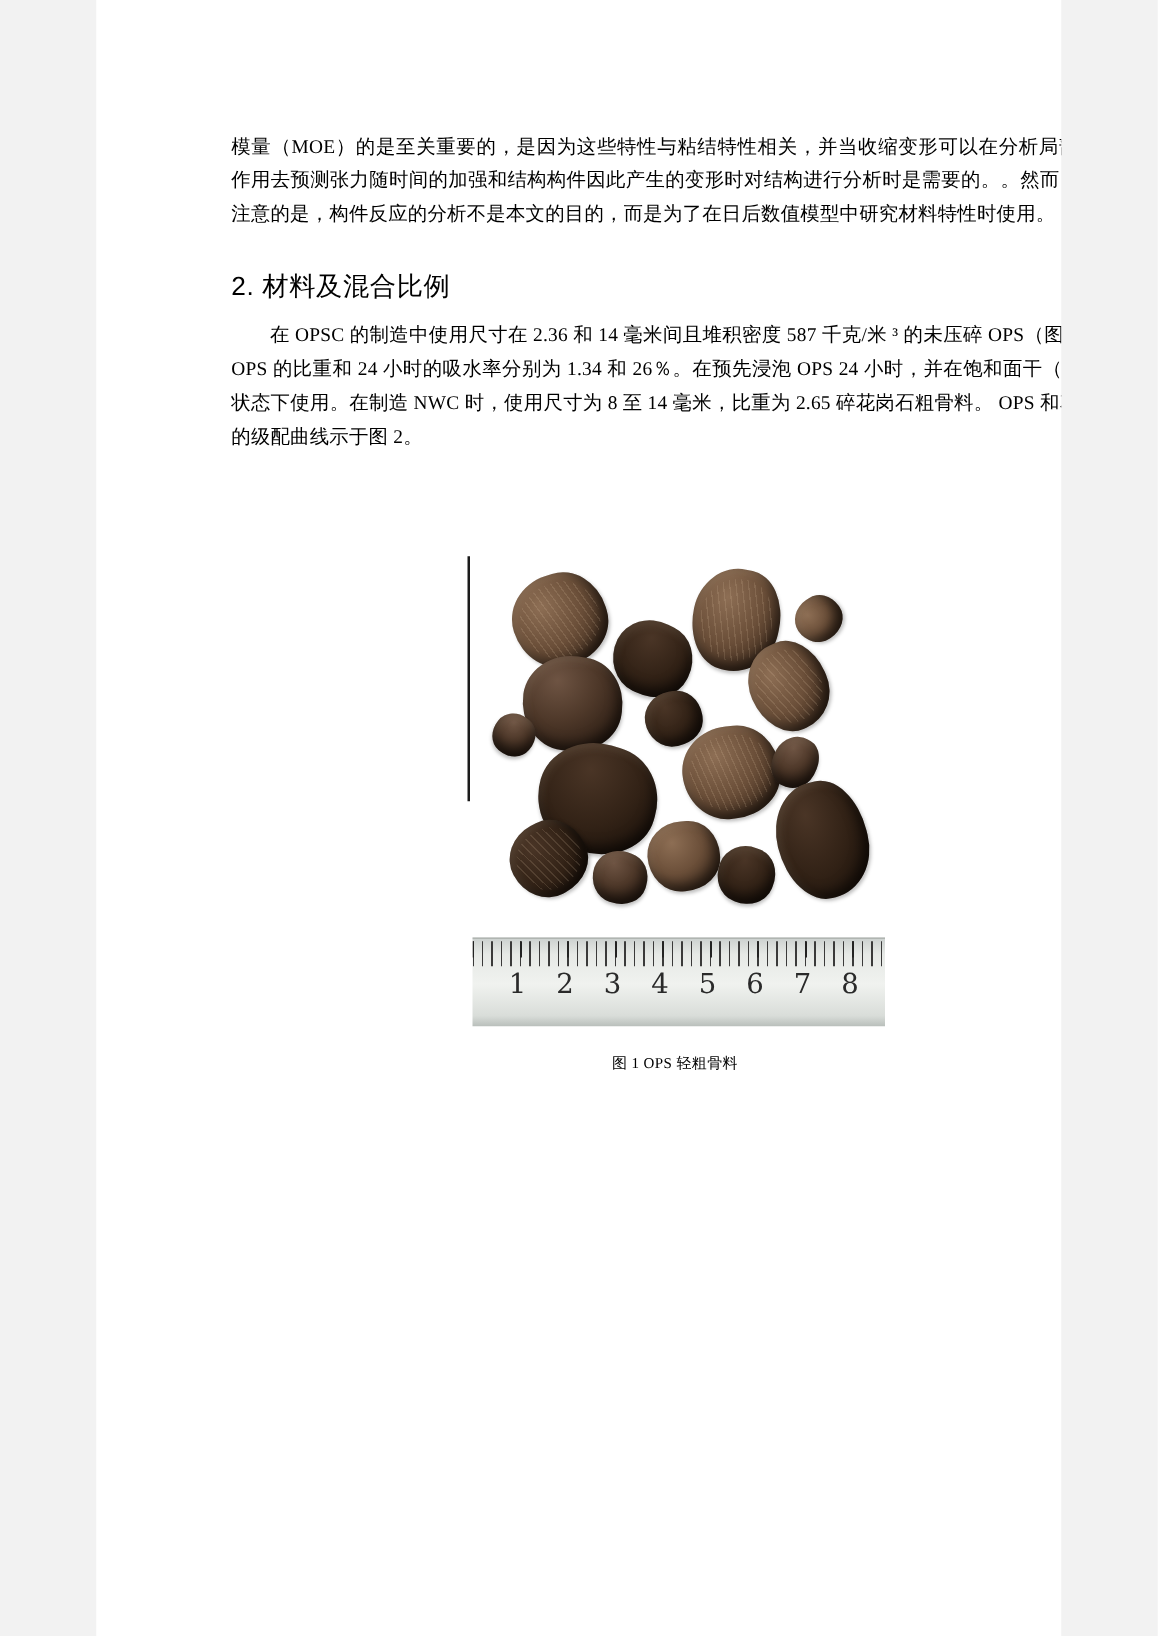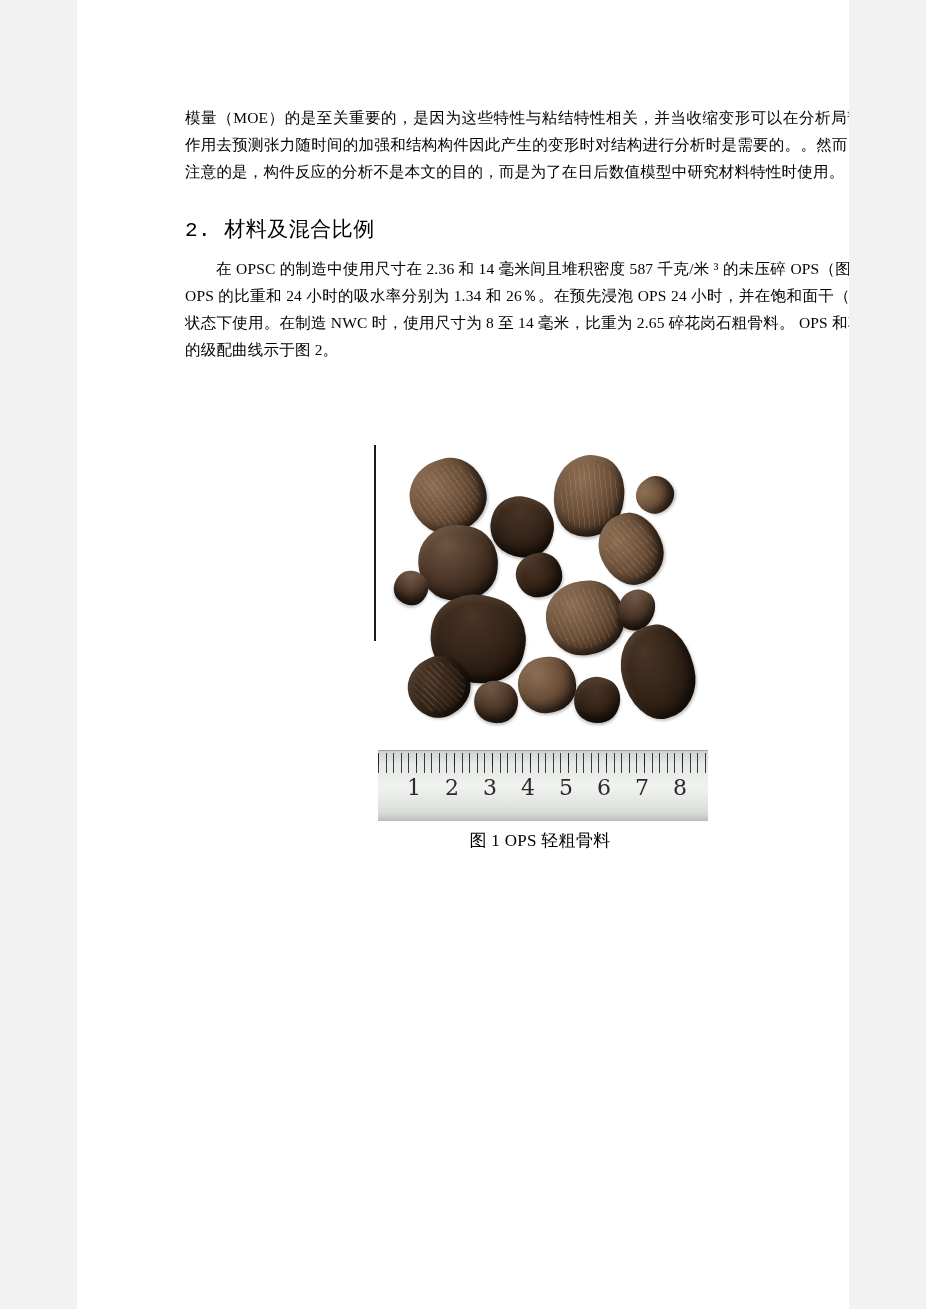--- a/index.html
+++ b/index.html
@@ -28,21 +28,21 @@
     line-height: 27px;
     text-align: justify;
     text-justify: inter-ideograph;
     letter-spacing: 0.2px;
     margin: 0;
   }
   .para-indent {
     text-indent: 2em;
   }
   h2.section-heading {
-    font-family: Liberation Mono, monospace;
+    font-family: Liberation Sans, sans-serif;
     font-size: 21px;
     font-weight: normal;
     margin: 30px 0 12px 0;
     letter-spacing: 0.5px;
   }
   .figure-block {
     margin-top: 58px;
     text-align: center;
   }
   .figure-wrap {
@@ -133,22 +133,22 @@
     height: 34px;
   }
   .ruler-num {
     position: absolute;
     font-family: "DejaVu Serif", serif;
     font-size: 22px;
     color: #2a2a2a;
     transform: translateX(-50%);
   }
   .fig-caption {
-    margin-top: 4px;
-    font-size: 17px;
+    margin-top: 16px;
+    font-size: 12px;
     letter-spacing: 0.3px;
   }
 </style>
 </head>
 <body>
 
 <div class="page">
   <div class="content">
 
     <p class="para">模量（MOE）的是至关重要的，是因为这些特性与粘结特性相关，并当收缩变形可以在分析局部相互作用去预测张力随时间的加强和结构构件因此产生的变形时对结构进行分析时是需要的。。然而，应当注意的是，构件反应的分析不是本文的目的，而是为了在日后数值模型中研究材料特性时使用。</p>

